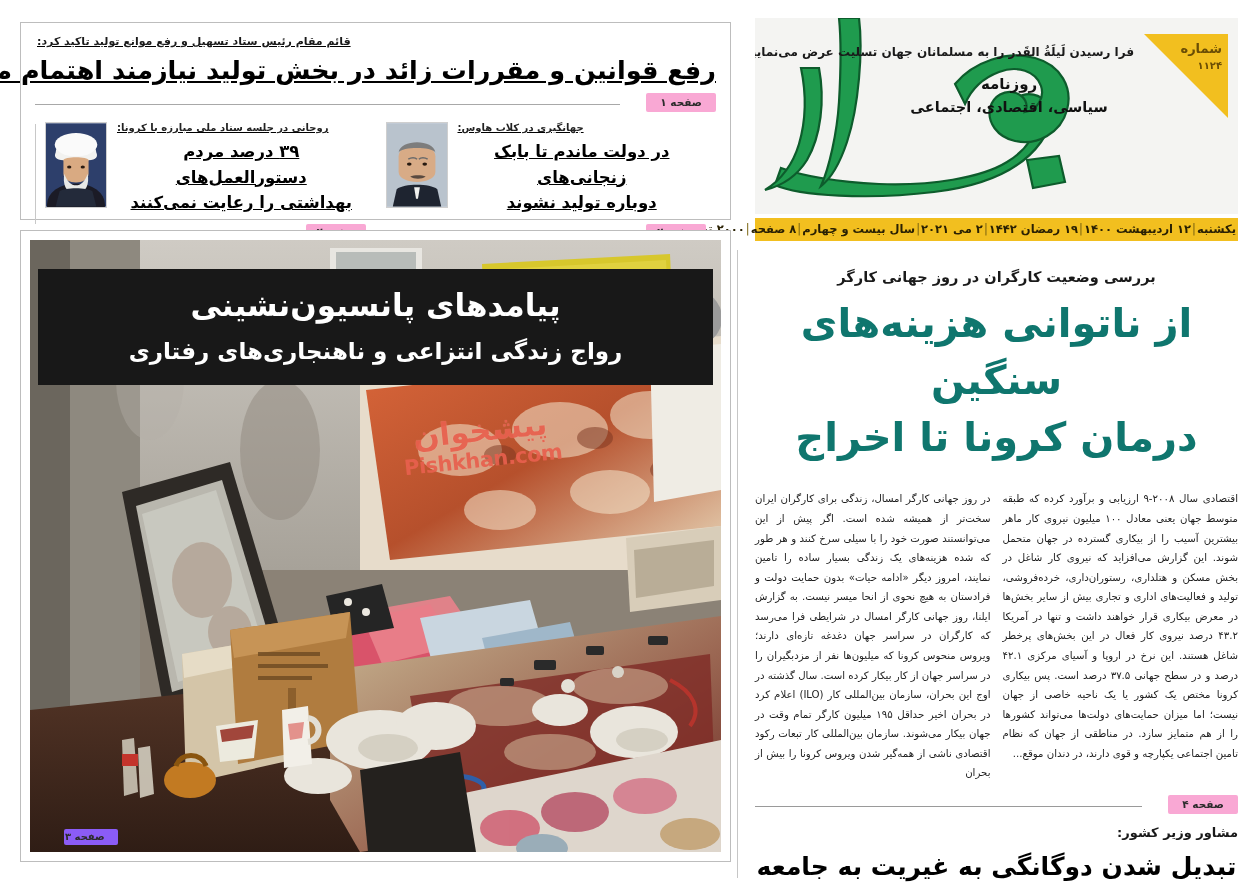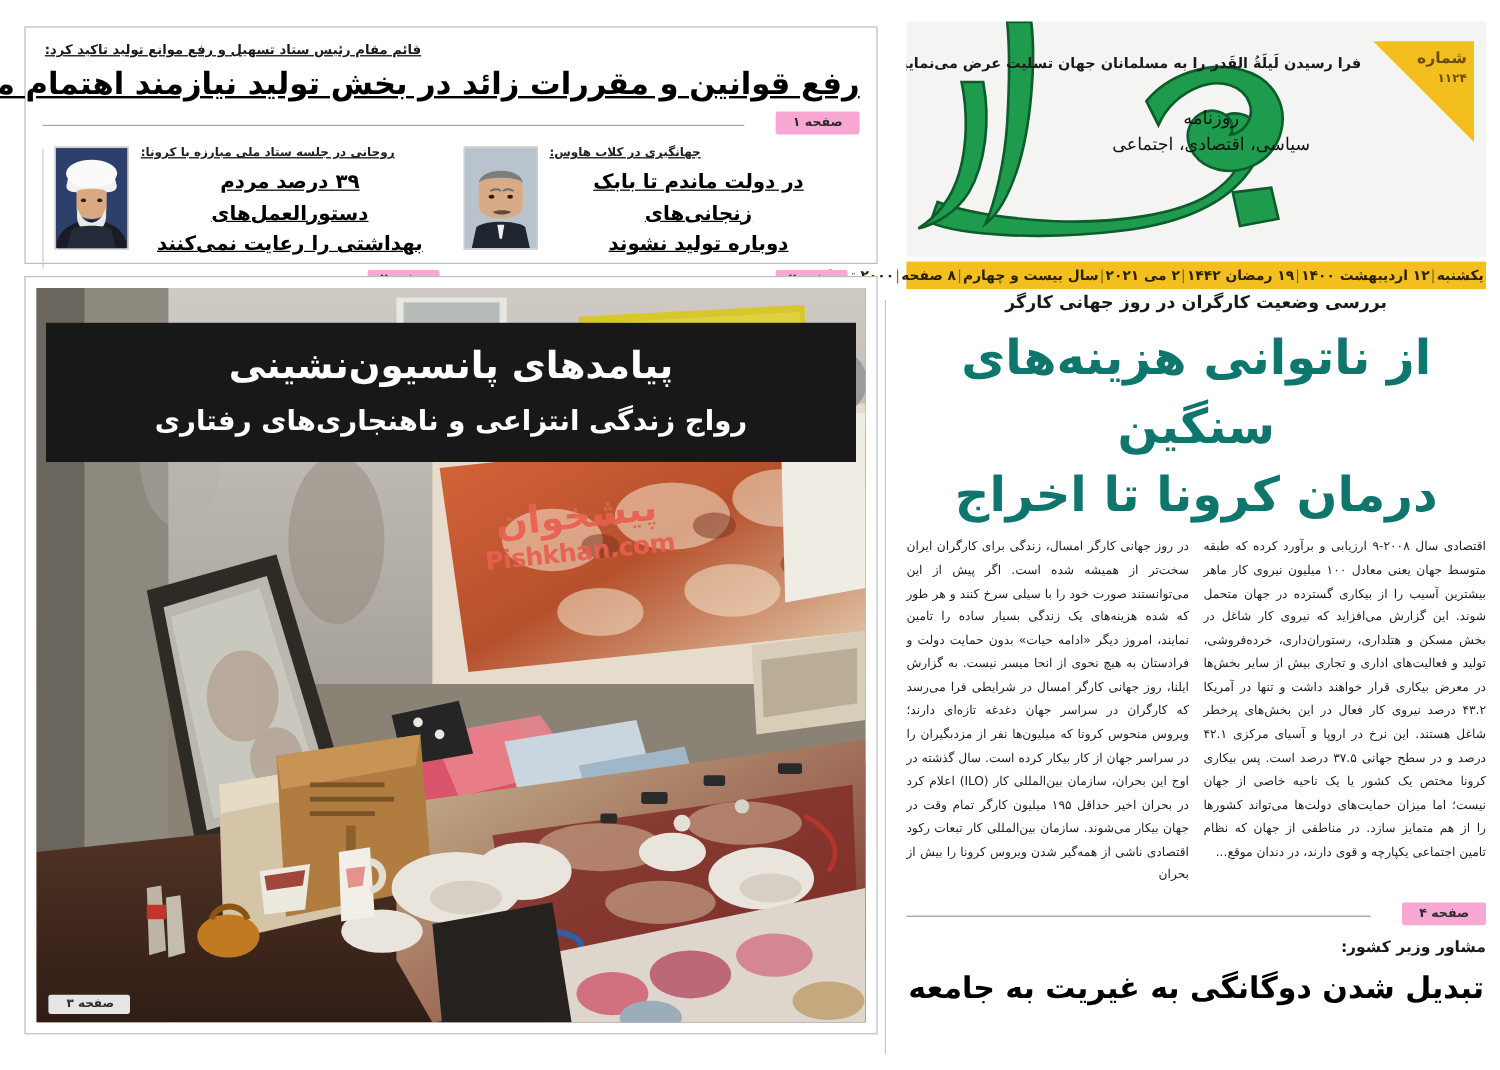--- a/index.html
+++ b/index.html
@@ -71,23 +71,23 @@
   }
   .condolence {
     font-size: 12px;
     font-weight: bold;
     color: #1a1a1a;
     line-height: 1.4;
     white-space: nowrap;
     letter-spacing: -0.2px;
   }
   .paper-kind {
-    margin-top: 26px;
+    margin-top: 12px;
     font-size: 15px;
-    font-weight: normal;
+    font-weight: bold;
     color: #111;
     line-height: 1.55;
   }
   .paper-kind .l2 { display: block; font-size: 14.5px; }
 
   .datebar {
     margin-top: 4px;
     width: 483px;
     background: #f2bf1f;
     color: #2a2103;
@@ -96,40 +96,40 @@
     text-align: center;
     padding: 4px 2px 5px 2px;
     letter-spacing: -0.1px;
     white-space: nowrap;
     direction: rtl;
   }
   .datebar .sep { color:#7a6410; padding: 0 1px; font-weight: normal;}
 
   
   .lead-kicker {
-    margin-top: 4px;
+    margin-top: 28px;
     text-align: center;
     font-size: 14.5px;
     font-weight: bold;
     color: #1a1a1a;
     letter-spacing: -0.2px;
   }
   .lead-headline {
     margin-top: 10px;
     text-align: center;
     font-size: 40px;
     font-weight: bold;
     line-height: 1.42;
     color: #0f766e;
     letter-spacing: -1px;
   }
   .lead-headline span { display: block; }
 
   .lead-body {
-    margin-top: 5px;
+    margin-top: 24px;
     display: flex;
     flex-direction: row-reverse;
     gap: 12px;
     direction: rtl;
   }
   .lead-body .col {
     flex: 1;
     font-size: 10.2px;
     line-height: 1.92;
     text-align: justify;
@@ -345,23 +345,24 @@
     direction: ltr;
     letter-spacing: -0.5px;
   }
 
   .photo-badge {
     position: absolute;
     left: 10px; bottom: 7px;
     z-index: 7;
   }
   .photo-badge .page-badge {
-    background: #e5e5e5;
+    background: #8b5cf6;
     font-size: 10px;
-    padding: 2px 13px 3px 15px;
+    padding: 2px 13px 3px 1px;
+    margin-left: 24px;
   }
 
   
   .vline {
     position: absolute;
     top: 250px; bottom: 14px; right: 512px;
     border-right: 1px solid #c6c6c6;
   }
 </style>
 </head>

